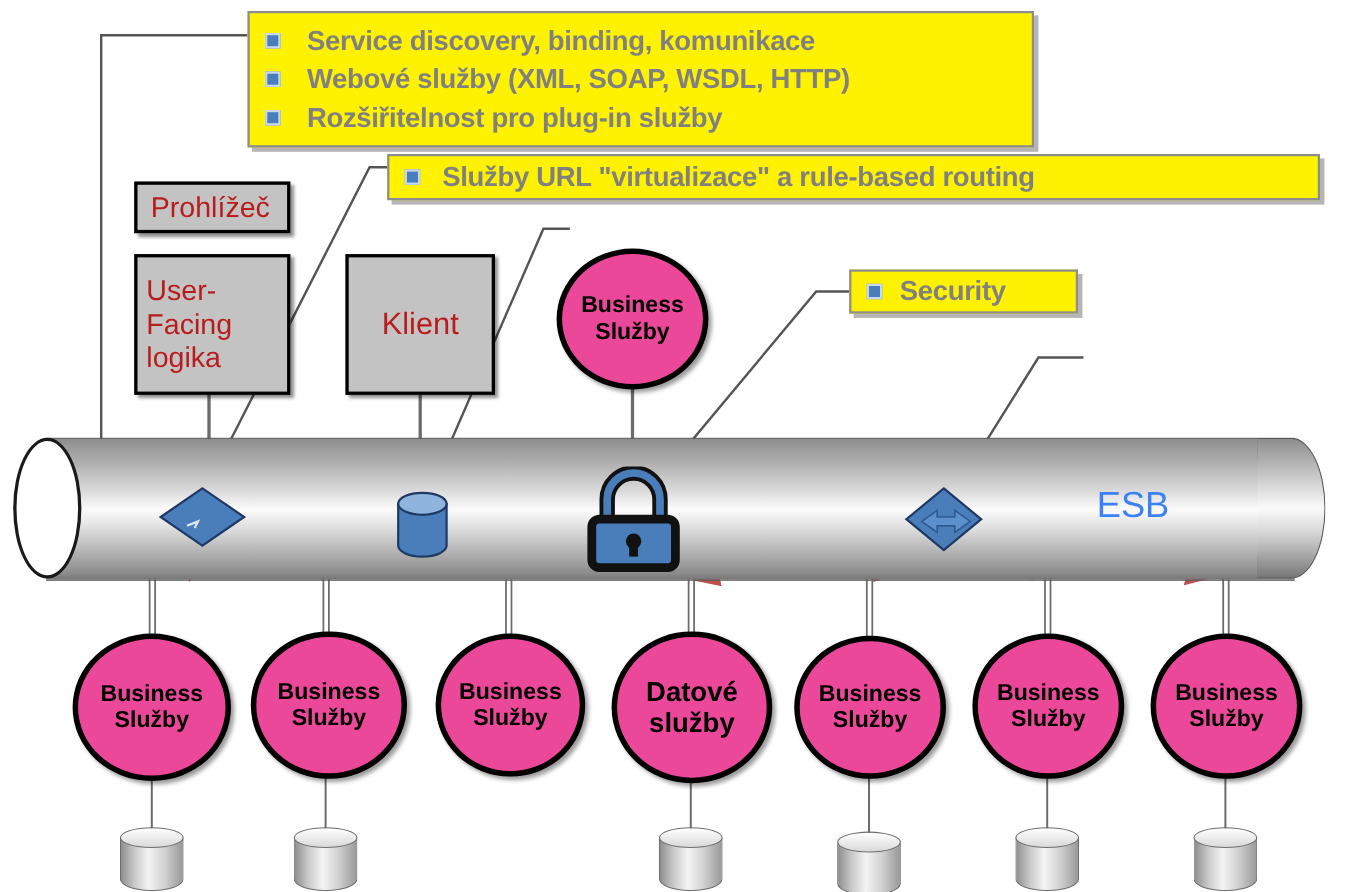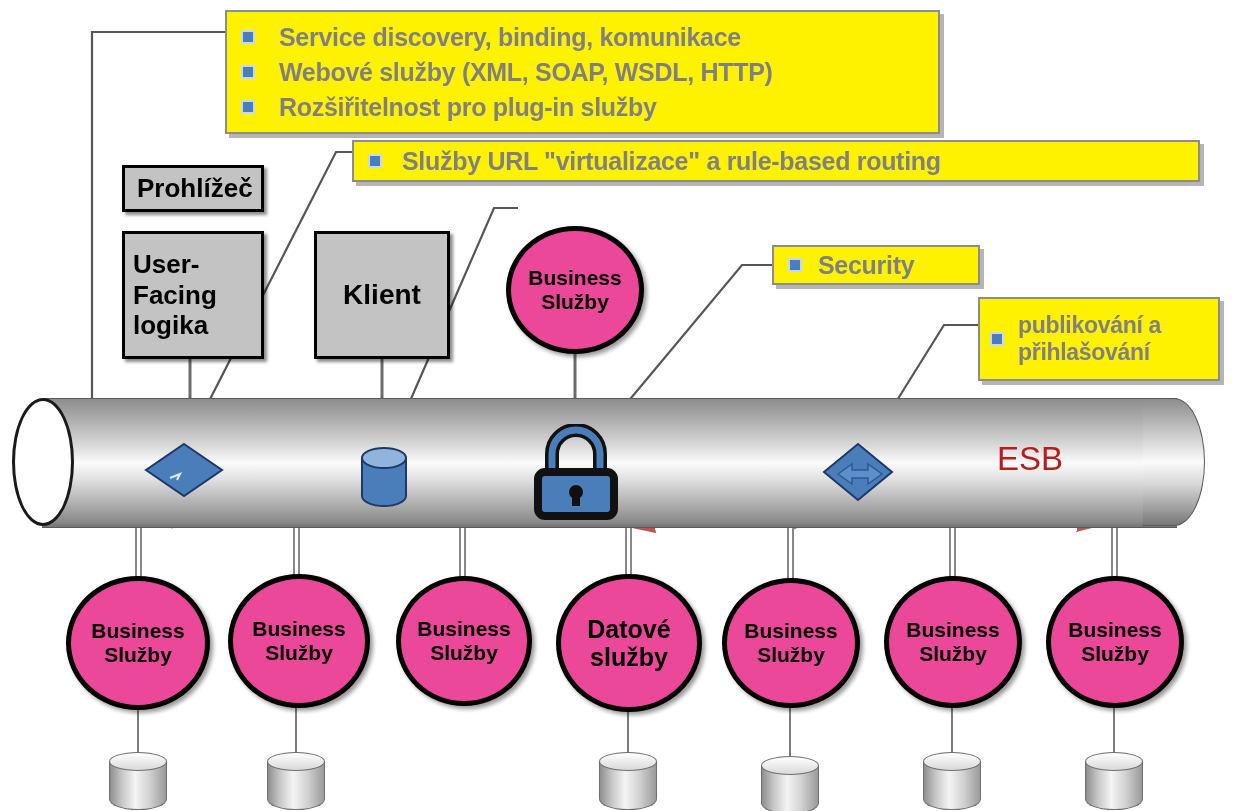--- a/index.html
+++ b/index.html
@@ -15,21 +15,21 @@
   .crow{display:flex;align-items:center;}
   .bullet{width:14px;height:14px;background:#4A7EBB;border:2px solid #C6D9F0;
           flex:0 0 auto;box-sizing:border-box;}
   .ctext{color:#808080;font-weight:bold;font-size:25px;letter-spacing:-.3px;
          white-space:nowrap;}
 
   
   .gbox{position:absolute;background:#C3C3C3;border:3px solid #000;
         box-shadow:3px 3px 3px rgba(0,0,0,.45);box-sizing:border-box;
         display:flex;align-items:center;}
-  .gbox .lbl{color:#000000;font-weight:bold;white-space:pre-line;}
+  .gbox .lbl{color:#b91c1c;font-weight:normal;white-space:pre-line;}
 
   
   .circle{position:absolute;background:#ec4899;border:5px solid #000;
           border-radius:50%;box-sizing:border-box;display:flex;
           align-items:center;justify-content:center;text-align:center;
           box-shadow:3px 3px 4px rgba(0,0,0,.4);}
   .circle .lbl{color:#000;font-weight:bold;line-height:1.12;white-space:pre-line;}
 
   
   #pipe{position:absolute;left:12px;top:398px;width:1193px;height:128px;}
@@ -38,21 +38,21 @@
        #fbfbfb 50%,#e2e2e2 62%,#b4b4b4 80%,#8a8a8a 96%,#747474 100%);
      border-top:1.5px solid #5a5a5a;border-bottom:1.5px solid #5a5a5a;}
   .pipe-cap-r{position:absolute;right:0;top:0;width:62px;height:128px;
      border-radius:0 50% 50% 0/0 50% 50% 0;
      background:linear-gradient(to bottom,#8d8d8d 0%,#cfcfcf 30%,#fbfbfb 50%,
        #d6d6d6 68%,#8f8f8f 92%,#777 100%);
      border:1.5px solid #5a5a5a;border-left:none;box-sizing:border-box;}
   .pipe-cap-l{position:absolute;left:0;top:0;width:62px;height:128px;
      border-radius:50%;background:#fff;border:3px solid #1a1a1a;
      box-sizing:border-box;}
-  .esb-label{position:absolute;left:985px;top:42px;font-size:33px;color:#b91c1c;}
+  .esb-label{position:absolute;left:985px;top:42px;font-size:33px;color:#3b82f6;}
 
   
   .db{position:absolute;width:58px;height:60px;}
   .db .body{position:absolute;left:0;top:10px;width:58px;height:48px;
      background:linear-gradient(to right,#8f8f8f 0%,#c9c9c9 22%,#f4f4f4 45%,
        #d2d2d2 70%,#9a9a9a 100%);
      border:1.5px solid #6e6e6e;border-top:none;
      border-radius:0 0 28px 28px/0 0 11px 11px;box-sizing:border-box;}
   .db .top{position:absolute;left:0;top:0;width:58px;height:19px;
      background:linear-gradient(to bottom,#ffffff,#d9d9d9);
@@ -283,21 +283,14 @@
 
   <div class="callout" style="left:772px;top:245px;width:208px;height:40px;padding:0 14px;">
     <div class="rows">
         <div class="crow">
       <span class="bullet"></span>
       <span class="ctext" style="margin-left:16px;">Security</span>
     </div>
       </div>
   </div>
 
-  <div class="callout" style="left:978px;top:297px;width:242px;height:84px;padding:0 10px;">
-    <span class="bullet" style="margin-right:14px;"></span>
-    <div class="rows" style="width:auto;">
-      <span class="ctext" style="font-size:23px;">publikování a</span>
-      <span class="ctext" style="font-size:23px;">přihlašování</span>
-    </div>
-  </div>
 
 </div>
 
 </body></html>

